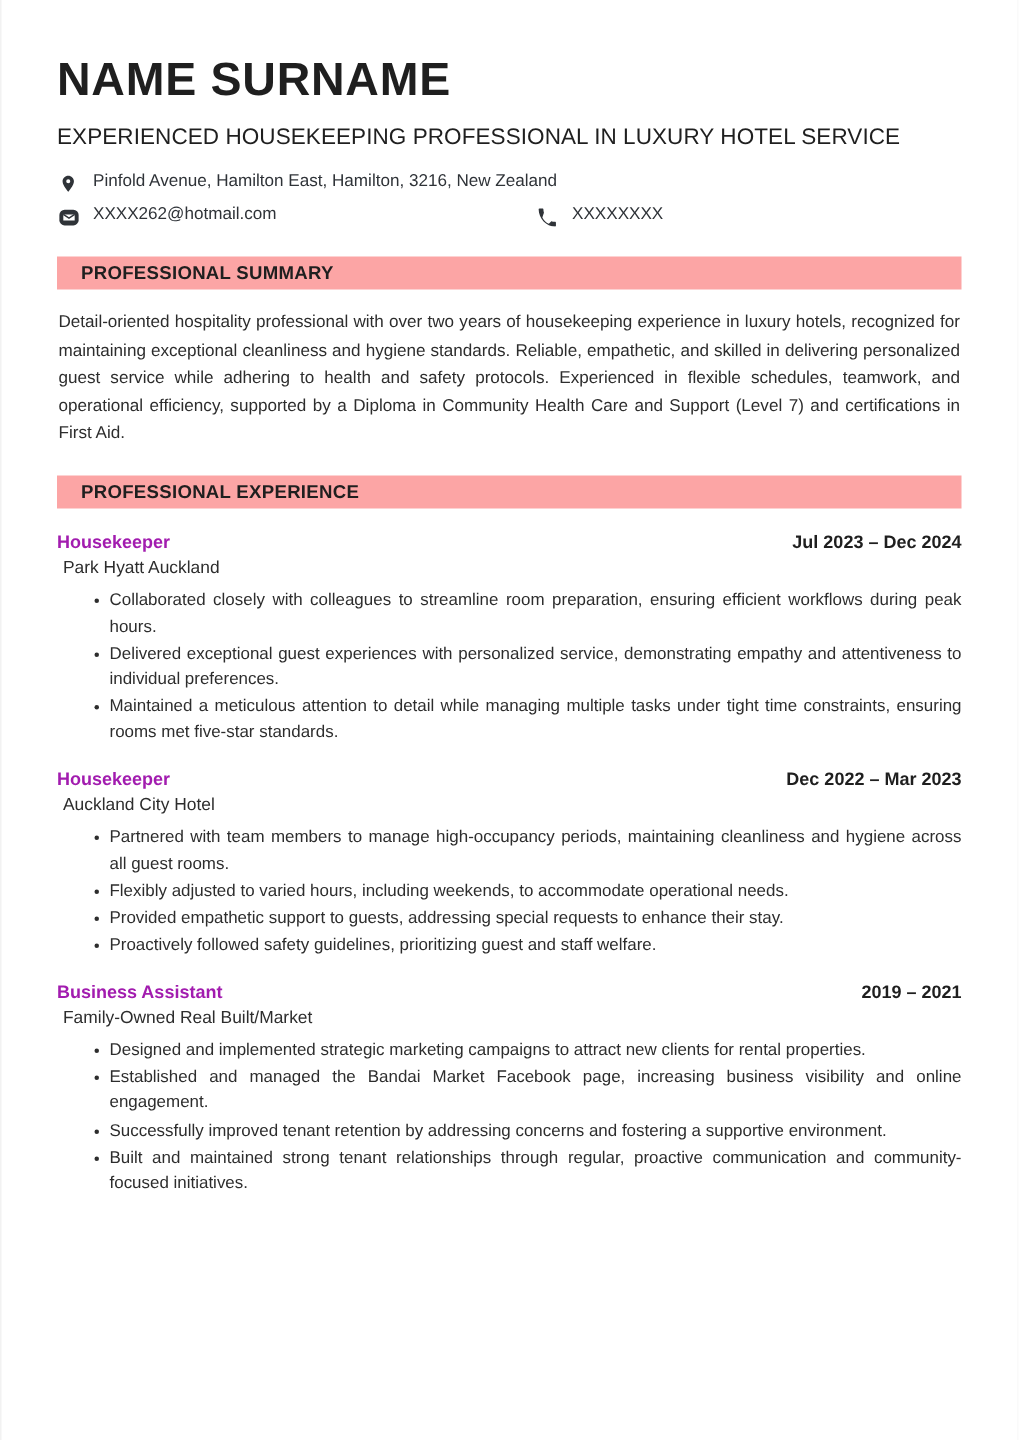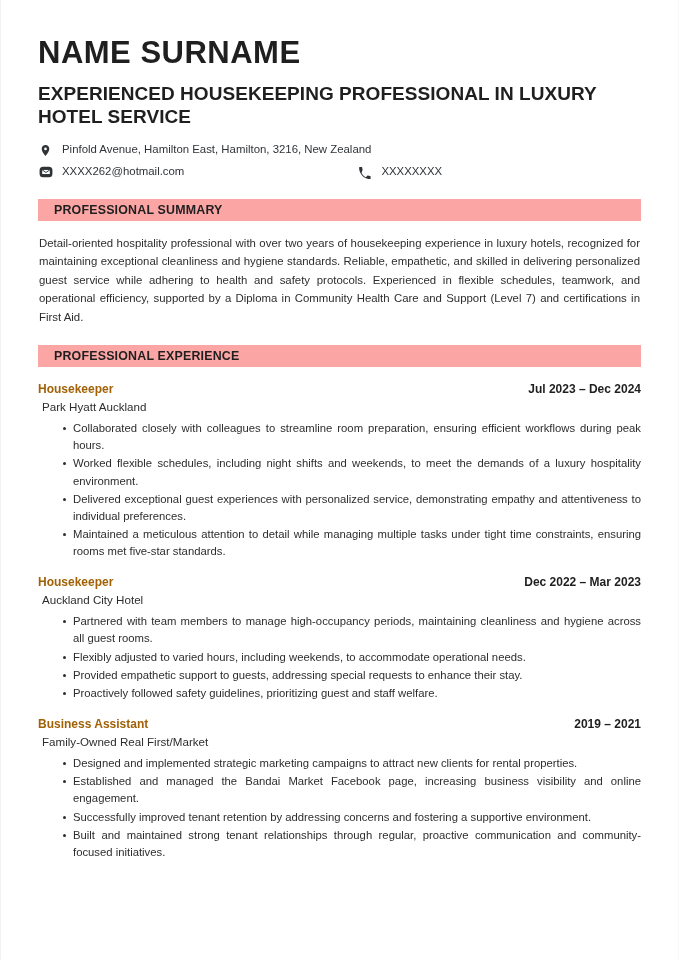--- a/index.html
+++ b/index.html
@@ -43,22 +43,22 @@
   .name {
     font-size: 31px;
     font-weight: bold;
     letter-spacing: 0.5px;
     color: #1f1f1f;
     line-height: 1.1;
     margin: 6px 0 0 0;
     font-stretch: condensed;
   }
   .headline {
-    font-size: 19px;
-    font-weight: bold;
+    font-size: 15px;
+    font-weight: normal;
     color: #1f1f1f;
     letter-spacing: 0.05px;
     margin-top: 13px;
     line-height: 1.2;
   }
 
   .contact-block {
     margin-top: 14px;
   }
   .contact-row {
@@ -112,21 +112,21 @@
   .job { margin-top: 15px; }
   .job:first-of-type { margin-top: 13px; }
   .job-head {
     display: flex;
     justify-content: space-between;
     align-items: baseline;
   }
   .job-title {
     font-size: 12px;
     font-weight: bold;
-    color: #a16207;
+    color: #a21caf;
   }
   .job-dates {
     font-size: 12px;
     font-weight: bold;
     color: #1f1f1f;
     white-space: nowrap;
   }
   .job-company {
     font-size: 11.6px;
     color: #2d2d2d;
@@ -221,21 +221,20 @@
       </div>
 
       <div class="job">
         <div class="job-head">
           <span class="job-title">Housekeeper</span>
           <span class="job-dates">Jul 2023 – Dec 2024</span>
         </div>
         <div class="job-company">Park Hyatt Auckland</div>
         <ul class="bullets">
           <li>Collaborated closely with colleagues to streamline room preparation, ensuring efficient workflows during peak hours.</li>
-          <li>Worked flexible schedules, including night shifts and weekends, to meet the demands of a luxury hospitality environment.</li>
           <li>Delivered exceptional guest experiences with personalized service, demonstrating empathy and attentiveness to individual preferences.</li>
           <li>Maintained a meticulous attention to detail while managing multiple tasks under tight time constraints, ensuring rooms met five-star standards.</li>
         </ul>
       </div>
 
       <div class="job">
         <div class="job-head">
           <span class="job-title">Housekeeper</span>
           <span class="job-dates">Dec 2022 – Mar 2023</span>
         </div>
@@ -246,21 +245,21 @@
           <li>Provided empathetic support to guests, addressing special requests to enhance their stay.</li>
           <li>Proactively followed safety guidelines, prioritizing guest and staff welfare.</li>
         </ul>
       </div>
 
       <div class="job">
         <div class="job-head">
           <span class="job-title">Business Assistant</span>
           <span class="job-dates">2019 – 2021</span>
         </div>
-        <div class="job-company">Family-Owned Real First/Market</div>
+        <div class="job-company">Family-Owned Real Built/Market</div>
         <ul class="bullets">
           <li>Designed and implemented strategic marketing campaigns to attract new clients for rental properties.</li>
           <li>Established and managed the Bandai Market Facebook page, increasing business visibility and online engagement.</li>
           <li>Successfully improved tenant retention by addressing concerns and fostering a supportive environment.</li>
           <li>Built and maintained strong tenant relationships through regular, proactive communication and community-focused initiatives.</li>
         </ul>
       </div>
 
     </div>
   </div>

